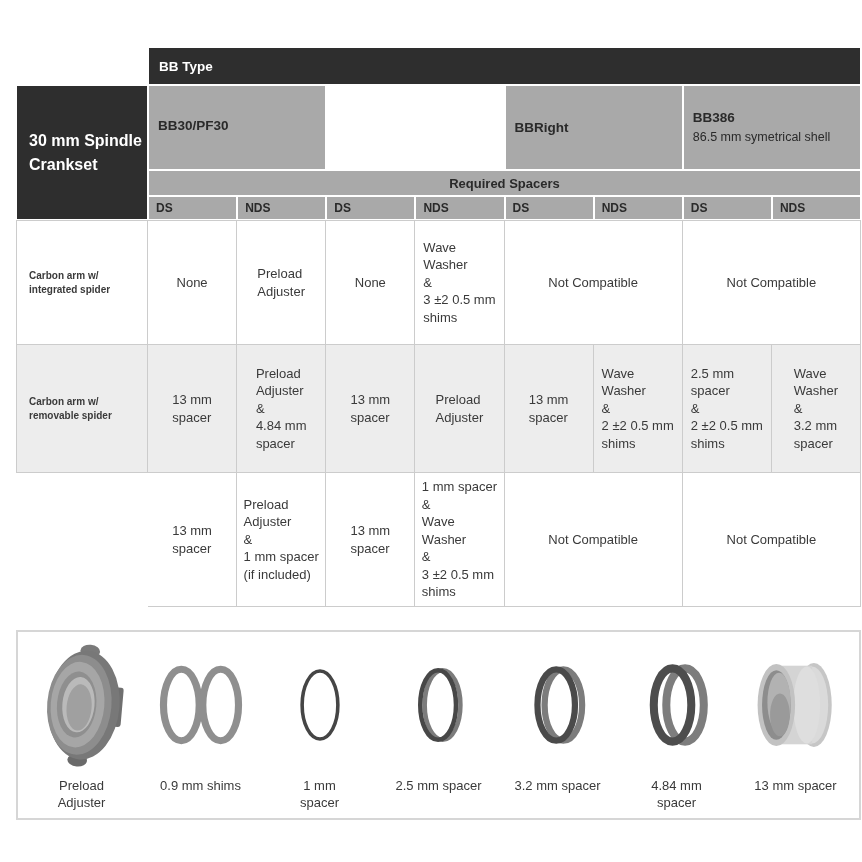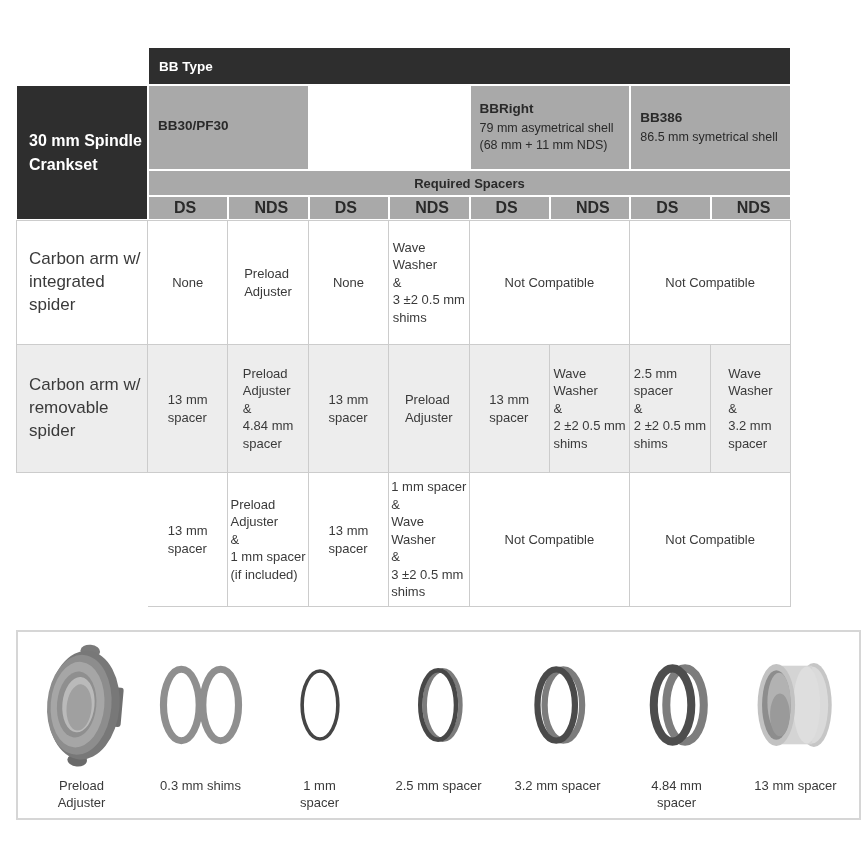--- a/index.html
+++ b/index.html
@@ -10,51 +10,51 @@
     --text-dark:#3a3a3a;
     --text-light:#ffffff;
   }
   *{box-sizing:border-box;margin:0;padding:0;}
   html,body{width:862px;height:862px;background:#fff;
     font-family:"Liberation Sans",sans-serif;color:var(--text-dark);}
   body{position:relative;overflow:hidden;}
 
   
   .table-wrap{
-    position:absolute;top:47px;left:16px;width:775px;
+    position:absolute;top:47px;left:16px;width:845px;
     display:grid;
     grid-template-columns:132px repeat(8,1fr);
     grid-template-rows:38px 85px 26px 24px 125px 128px 134px;
   }
   .hcell{background:var(--gray-cell-bg);border:1px solid #fff;color:#2a2a2a;}
   .black{background:var(--header-bg);color:var(--text-light);border:1px solid #fff;}
   .bbtype-bar{grid-area:1/2/2/10;display:flex;align-items:center;
     padding-left:10px;font-weight:bold;font-size:13.5px;}
   .corner{grid-area:2/1/5/2;display:flex;align-items:center;
     padding-left:12px;font-weight:bold;font-size:16px;line-height:1.5;white-space:pre-line;}
   .bbname-cell{display:flex;flex-direction:column;justify-content:center;
     padding:6px 8px 6px 9px;gap:4px;}
   .bb-name{font-weight:bold;font-size:13.5px;}
   .bb-desc{font-size:12.5px;line-height:1.35;white-space:pre-line;}
   .bb1{grid-area:2/2/3/4}.bb2{grid-area:2/4/3/6}.bb3{grid-area:2/6/3/8}.bb4{grid-area:2/8/3/10}
   .reqspacers{grid-area:3/2/4/10;display:flex;align-items:center;justify-content:center;
     font-weight:bold;font-size:13px;}
-  .dsnds{grid-row:4;display:flex;align-items:center;padding-left:25px;
-    font-weight:bold;font-size:16px;}
+  .dsnds{grid-row:4;display:flex;align-items:center;padding-left:7px;
+    font-weight:bold;font-size:12px;}
   .gc2{grid-column:2}.gc3{grid-column:3}.gc4{grid-column:4}.gc5{grid-column:5}
   .gc6{grid-column:6}.gc7{grid-column:7}.gc8{grid-column:8}.gc9{grid-column:9}
   .gc6s{grid-column:6/span 2}.gc8s{grid-column:8/span 2}
   .gr5{grid-row:5}.gr6{grid-row:6}.gr7{grid-row:7}
 
   .dcell{border-right:1px solid var(--cell-border);border-bottom:1px solid var(--cell-border);
     display:flex;align-items:center;justify-content:center;text-align:left;
     font-size:13px;line-height:1.35;white-space:pre-line;padding:4px 2px;background:#fff;}
   .gr5.dcell{border-top:1px solid var(--cell-border);}
   .label-cell{justify-content:flex-start;text-align:left;padding-left:12px;
-    font-weight:normal;font-size:17px;border-left:1px solid var(--cell-border);}
+    font-weight:bold;font-size:10px;border-left:1px solid var(--cell-border);}
   .altrow{background:var(--alt-row-bg);}
 
   
   .parts-strip{
     position:absolute;top:630px;left:16px;width:845px;height:190px;
     border:2px solid #d6d6d6;background:#fff;
     display:flex;align-items:stretch;padding:6px 4px 10px;
   }
   .part{flex:1;display:flex;flex-direction:column;align-items:center;min-width:0;}
   .part-icon{height:134px;display:flex;align-items:center;justify-content:center;}
@@ -69,22 +69,20 @@
 
   <div class="corner black">30 mm Spindle
 Crankset</div>
 
   <div class="hcell bbname-cell bb1">
     <div class="bb-name">BB30/PF30</div>
     <div class="bb-desc"></div>
   </div>
   <div class="hcell bbname-cell bb3">
     <div class="bb-name">BBRight</div>
-    <div class="bb-desc">79 mm asymetrical shell
-(68 mm + 11 mm NDS)</div>
   </div>
   <div class="hcell bbname-cell bb4">
     <div class="bb-name">BB386</div>
     <div class="bb-desc">86.5 mm symetrical shell</div>
   </div>
 
   <div class="hcell reqspacers">Required Spacers</div>
 
   <div class="hcell dsnds gc2">DS</div>
   <div class="hcell dsnds gc3">NDS</div>
@@ -183,21 +181,21 @@
   </div>
 
 
   <div class="part">
     <div class="part-icon">
       <svg width="100" height="134" viewBox="0 0 100 150">
         <ellipse cx="28" cy="75" rx="20" ry="40" fill="none" stroke="#8f8f8f" stroke-width="8"></ellipse>
         <ellipse cx="72" cy="75" rx="20" ry="40" fill="none" stroke="#8f8f8f" stroke-width="8"></ellipse>
       </svg>
     </div>
-    <div class="part-label">0.3 mm shims</div>
+    <div class="part-label">0.9 mm shims</div>
   </div>
 
   <div class="part">
     <div class="part-icon">
       <svg width="90" height="134" viewBox="0 0 100 150">
         <ellipse cx="50" cy="75" rx="20" ry="38" fill="none" stroke="#454545" stroke-width="4"></ellipse>
       </svg>
     </div>
     <div class="part-label">1 mm
 spacer</div>

